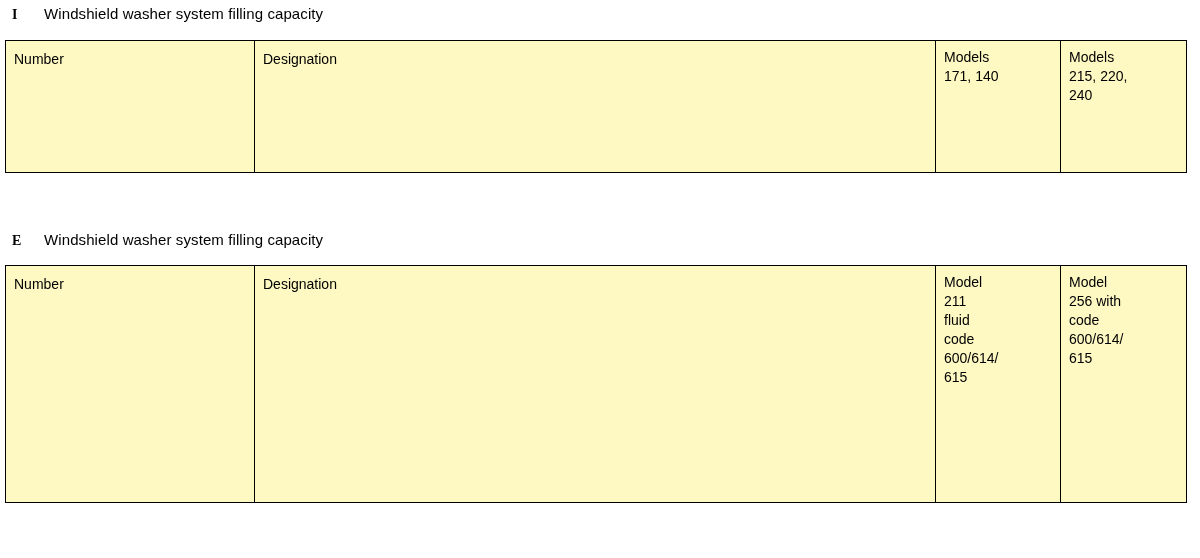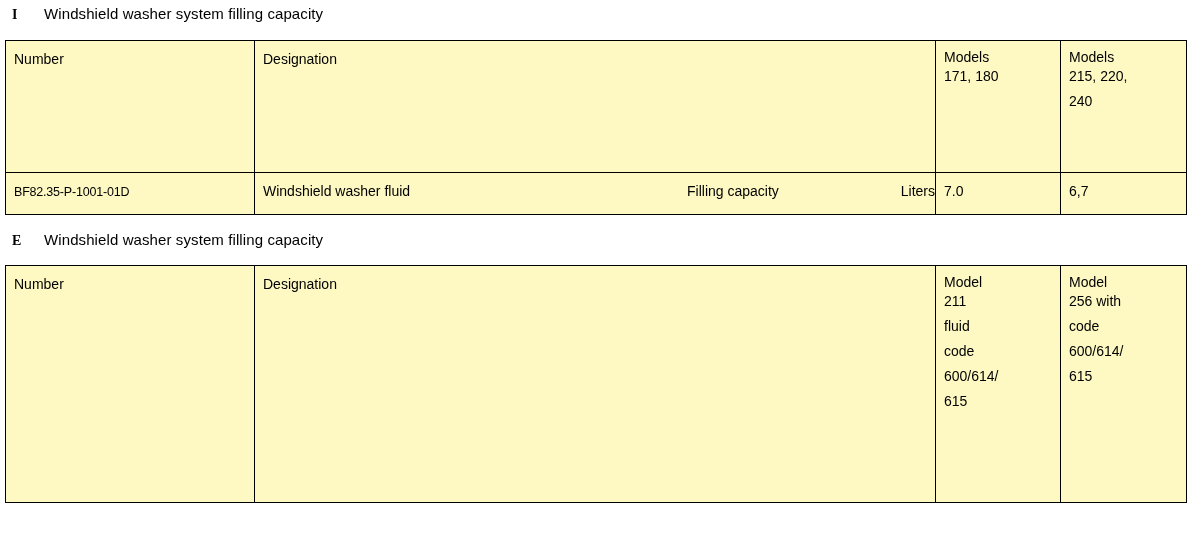--- a/index.html
+++ b/index.html
@@ -77,21 +77,21 @@
     display: flex;
     align-items: baseline;
     padding: 7px 0 0 8px;
     line-height: 22px;
   }
   .desig-name { width: 424px; flex: 0 0 424px; }
   .desig-mid  { width: 182px; flex: 0 0 182px; }
   .desig-unit { width: 66px;  flex: 0 0 66px; text-align: right; padding-right: 8px;}
 
   .hdr-line { display: block; }
-  .hdr-gap  { display: block; margin-top: 6px; }
+  .hdr-gap  { display: block; }
 </style>
 </head>
 <body>
 
 <div class="page">
 
   <div class="section-title" style="left:12px; top:6px;">
     <span class="section-marker">I</span>
     <span class="section-label">Windshield washer system filling capacity</span>
   </div>
@@ -101,47 +101,29 @@
       <tr>
         <td class="col-number" style="height:131px;">
           <div class="cell-pad"><span>Number</span></div>
         </td>
         <td class="col-design">
           <div class="cell-pad"><span>Designation</span></div>
         </td>
         <td class="col-val1">
           <div class="cell-pad tight">
             <span class="hdr-line">Models</span>
-            <span class="hdr-line">171, 180</span>
+            <span class="hdr-line">171, 140</span>
           </div>
         </td>
         <td class="col-val2">
           <div class="cell-pad tight">
             <span class="hdr-line">Models</span>
             <span class="hdr-line">215, 220,</span>
             <span class="hdr-line hdr-gap">240</span>
           </div>
-        </td>
-      </tr>
-      <tr>
-        <td class="col-number" style="height:41px;">
-          <div class="cell-pad"><span class="num-text">BF82.35-P-1001-01D</span></div>
-        </td>
-        <td class="col-design">
-          <div class="desig-row">
-            <span class="desig-name">Windshield washer fluid</span>
-            <span class="desig-mid">Filling capacity</span>
-            <span class="desig-unit">Liters</span>
-          </div>
-        </td>
-        <td class="col-val1">
-          <div class="cell-pad"><span>7.0</span></div>
-        </td>
-        <td class="col-val2">
-          <div class="cell-pad"><span>6,7</span></div>
         </td>
       </tr>
     </tbody>
   </table>
 
   <div class="section-title" style="left:12px; top:232px;">
     <span class="section-marker">E</span>
     <span class="section-label">Windshield washer system filling capacity</span>
   </div>
 

